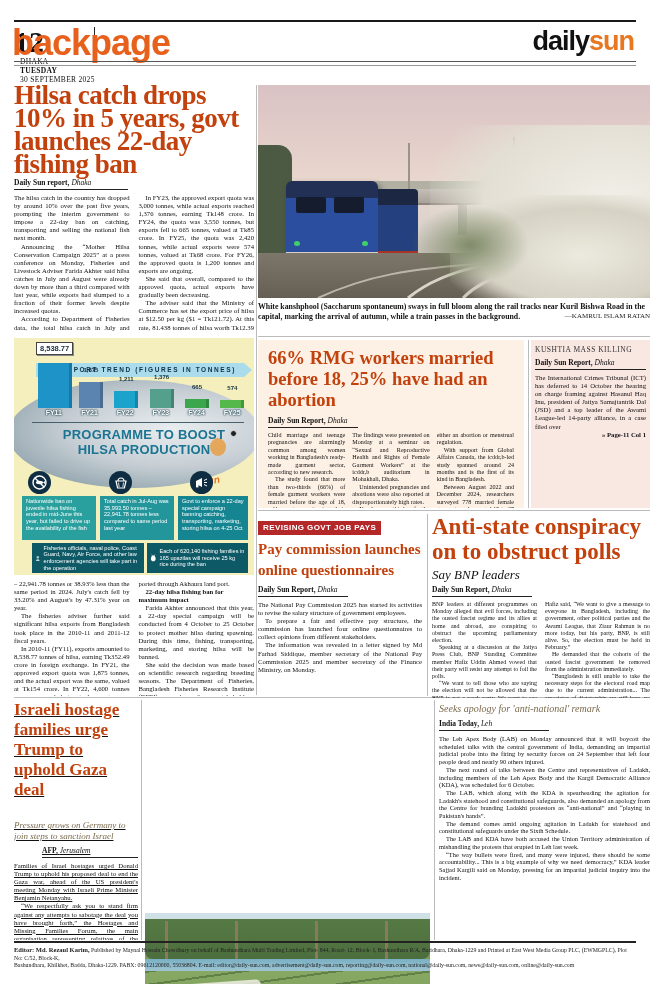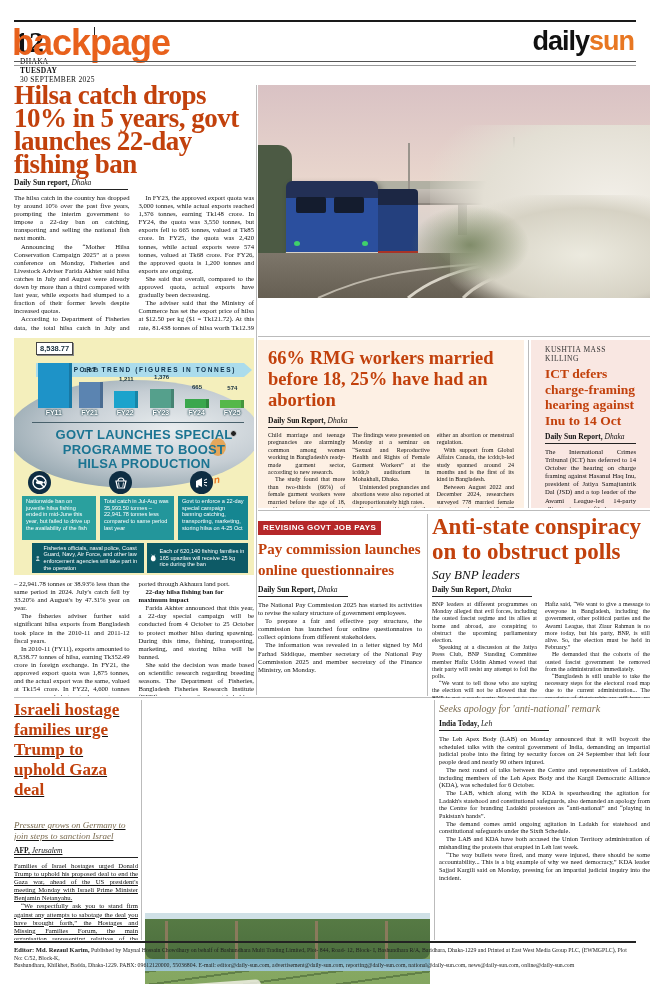--- a/index.html
+++ b/index.html
@@ -57,21 +57,21 @@
     font:bold 13px/14.5px "Liberation Sans", sans-serif; color:#1b7492; letter-spacing:.2px; }
   #info .watermark { position:absolute; right:34px; top:138px; z-index:4; font:bold italic 10px/10px "Liberation Sans", sans-serif; color:#e87722; transform:rotate(-8deg); }
   #info .iconcircle { position:absolute; top:133px; width:23px; height:23px; border-radius:50%; background:#0e2d42; z-index:4; display:flex; align-items:center; justify-content:center; }
   #info .tbox { position:absolute; top:158px; width:74px; height:44px; z-index:4; color:#fff;
     font:5.6px/6.7px "Liberation Sans", sans-serif; padding:2px 4px; }
   #info .dbox { position:absolute; top:205px; height:30px; z-index:4; background:#0d5a66; color:#fff;
     font:5.6px/6.7px "Liberation Sans", sans-serif; display:flex; align-items:center; gap:3px; padding:2px 3px; }
 
   
   .rmgbox { background:#fdf0e4; padding:8px 10px 4px; overflow:hidden; }
-  .ictbox { background:#f9e7e2; padding:5px 14px; overflow:hidden; }
+  .ictbox { background:#f9e7e2; padding:5px 4px; overflow:hidden; }
   .kicker { font:7.5px/9px "Liberation Serif", serif; letter-spacing:.5px; color:#333; }
   .tag { display:inline-block; background:#b5282a; color:#fff; font:bold 8px/10px "Liberation Sans", sans-serif; letter-spacing:.4px; padding:2px 5px; }
 
   
   .photo { overflow:hidden; position:relative; }
   .caption { font:bold 7.8px/9.6px "Liberation Serif", serif; color:#111; }
   .credit { font-weight:normal; font-size:7px; color:#222; white-space:nowrap; }
 
   
   .footline { font:5.8px/7.5px "Liberation Serif", serif; color:#222; }
@@ -148,21 +148,20 @@
     <div class="cats">
       <span>FY11</span>
         <span>FY21</span>
         <span>FY22</span>
         <span>FY23</span>
         <span>FY24</span>
         <span>FY25</span>
     </div>
     <div class="divider"></div>
     <div class="gtitle">
-      <div>GOVT LAUNCHES SPECIAL</div>
       <div>PROGRAMME TO BOOST</div>
       <div>HILSA PRODUCTION</div>
     </div>
     <div class="watermark">Sun</div>
 
     <div class="iconcircle" style="left:14px;">
       <svg width="15" height="15" viewBox="0 0 15 15">
           <circle cx="7.5" cy="7.5" r="6.5" fill="none" stroke="#fff" stroke-width="1.4"></circle>
           <ellipse cx="7.5" cy="7.5" rx="3.6" ry="1.7" fill="#fff"></ellipse>
           <path d="M11 7.5l2-1.6v3.2z" fill="#fff"></path>
@@ -242,20 +241,24 @@
     <svg class="abs" style="left:0; top:150px;" width="392" height="63" viewBox="0 0 392 63">
       <path d="M150 63 C190 30 250 24 320 22" stroke="#d9d4c8" stroke-width="3" fill="none"></path>
       <path d="M205 63 C230 38 270 30 330 27" stroke="#cfc9bc" stroke-width="3" fill="none"></path>
       <path d="M60 63 C110 40 150 34 230 28" stroke="#bdb7aa" stroke-width="2" fill="none"></path>
     </svg>
 
     <div class="abs" style="right:-40px; top:40px; width:260px; height:190px; background:radial-gradient(ellipse at 70% 40%, #f2efe8 0%, #e3dfd4 50%, rgba(227,223,212,0) 75%);"></div>
     <div class="abs" style="right:-20px; top:110px; width:220px; height:120px; background:radial-gradient(ellipse at 60% 50%, #eceadf 0%, #d6d2c4 55%, rgba(214,210,196,0) 78%);"></div>
     <div class="abs" style="right:120px; top:120px; width:120px; height:80px; background:radial-gradient(ellipse, rgba(106,122,82,.8), rgba(106,122,82,0) 70%);"></div>
   </div>
+  <div class="abs caption" style="left:258px; top:302px; width:392px;">
+    <span>White kanshphool (Saccharum spontaneum) sways in full bloom along the rail tracks near Kuril Bishwa Road in the capital, marking the arrival of autumn, while a train passes in the background.</span>
+    <span class="credit" style="float:right;">—KAMRUL ISLAM RATAN</span>
+  </div>
 
   <div class="abs vrule" style="left:256px; top:85px; height:610px;"></div>
   <div class="abs hrule" style="left:258px; right:0; top:336px;"></div>
   <div class="abs hrule" style="left:258px; right:0; top:510px;"></div>
   <div class="abs hrule" style="left:14px; right:0; top:697px;"></div>
   <div class="abs vrule" style="left:528px; top:340px; height:168px;"></div>
   <div class="abs vrule" style="left:427px; top:514px; height:182px;"></div>
   <div class="abs vrule" style="left:141px; top:700px; height:240px;"></div>
   <div class="abs vrule" style="left:434px; top:700px; height:240px;"></div>
 
@@ -277,21 +280,20 @@
       <div>
         <p class="bp first" style="font-size:6.1px; line-height:7.4px;">either an abortion or menstrual regulation.</p>
         <p class="bp" style="font-size:6.1px; line-height:7.4px;">With support from Global Affairs Canada, the icddr,b-led study spanned around 24 months and is the first of its kind in Bangladesh.</p>
         <p class="bp" style="font-size:6.1px; line-height:7.4px;"><span>Between August 2022 and December 2024, researchers surveyed 778 married female garment workers aged 15 to 27 across the Korail and Mirpur slums in Dhaka, as well as Tongi in Gazipur.</span> </p>
       </div>
     </div>
   </div>
 
   <div class="abs ictbox" style="left:531px; top:340px; width:119px; height:168px;">
     <div class="kicker">KUSHTIA MASS KILLING</div>
-    <div class="hl" style="font-size:13.5px; line-height:15.5px; margin-top:3px; font-weight:600;">ICT defers charge-framing hearing against Inu to 14 Oct</div>
     <div class="byline" style="margin-top:4px;">
       <span>Daily Sun Report,</span> <span class="loc">Dhaka</span>
     </div>
     <p class="bp first"><span>The International Crimes Tribunal (ICT) has deferred to 14 October the hearing on charge framing against Hasanul Haq Inu, president of Jatiya Samajtantrik Dal (JSD) and a top leader of the Awami League-led 14-party alliance, in a case filed over</span><br><span class="jump" style="float:right;">» Page-11 Col 1</span></p>
   </div>
 
   <div class="abs" style="left:258px; top:516px; width:164px; height:182px; overflow:hidden;">
     <span class="tag">REVISING GOVT JOB PAYS</span>
     <div class="hl" style="font-size:15px; line-height:21px; margin-top:4px;">Pay commission launches online questionnaires</div>
     <div class="byline" style="width:90px; margin-top:4px;">
@@ -319,21 +321,21 @@
         <p class="bp" style="font-size:6px; line-height:7.2px;">He demanded that the cohorts of the ousted fascist government be removed from the administration immediately.</p>
         <p class="bp" style="font-size:6px; line-height:7.2px;">“Bangladesh is still unable to take the necessary steps for the electoral road map due to the current administration... The associates of dictatorship are still here, no action has been taken to remove them yet, and if they remain, the election will not be fair,” the BNP leader added.</p>
 
       </div>
     </div>
   </div>
 
   <div class="abs" style="left:14px; top:700px; width:124px; height:240px; overflow:hidden;text-decoration:underline;">
     <div class="hl" style="font-size:17px; line-height:20px;">Israeli hostage families urge Trump to uphold Gaza deal</div>
     <div class="standfirst" style="font-size:9px; line-height:11px; margin-top:20px;">Pressure grows on Germany to join steps to sanction Israel</div>
-    <div class="byline" style="margin-top:4px;">
+    <div class="byline" style="margin-top:4px;margin-left:28px;">
       <span>AFP,</span> <span class="loc">Jerusalem</span>
     </div>
     <p class="bp first">Families of Israel hostages urged Donald Trump to uphold his proposed deal to end the Gaza war, ahead of the US president's meeting Monday with Israeli Prime Minister Benjamin Netanyahu.</p>
     <p class="bp">“We respectfully ask you to stand firm against any attempts to sabotage the deal you have brought forth,” the Hostages and Missing Families Forum, the main organisation representing relatives of the hostages held in Gaza, wrote in an open letter to Trump.</p>
 
   </div>
 
   <div class="abs photo" style="left:145px; top:700px; width:285px; height:203px;">
     <div class="abs" style="inset:0; background:#7a9a58;"></div>
     <div class="abs" style="left:0; top:0; width:100%; height:10px; background:#cfe0e6;"></div>

